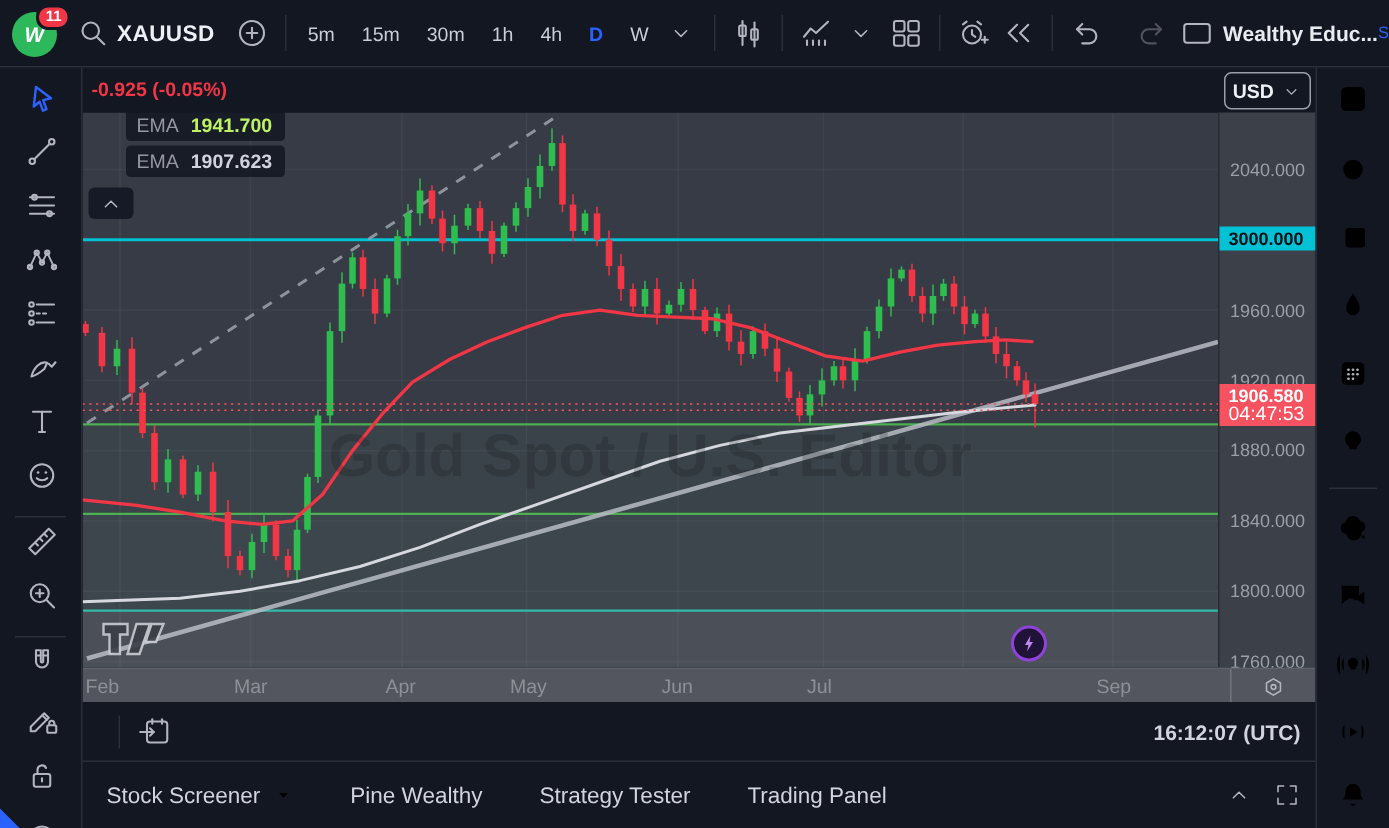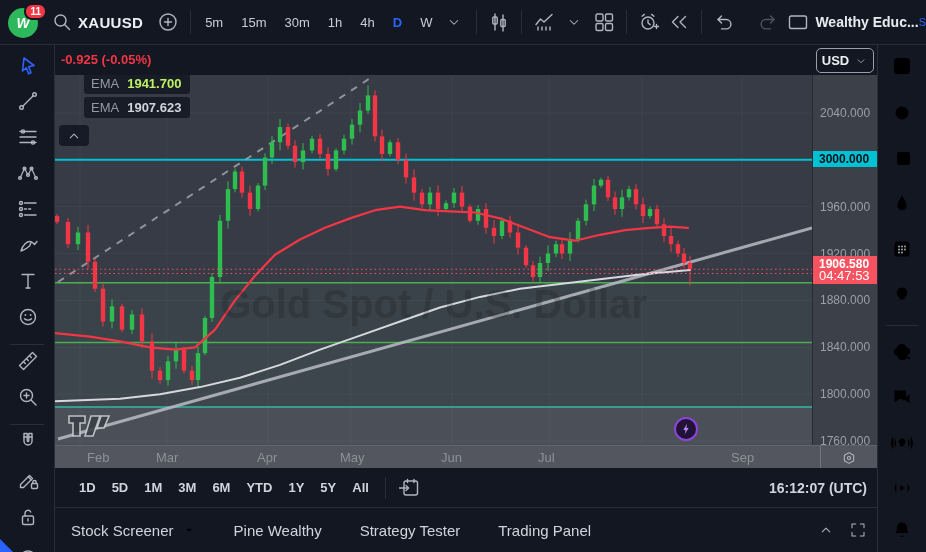--- a/index.html
+++ b/index.html
@@ -372,21 +372,21 @@
       <div class="tool" style="top: 490px;">
         <span class="ic" data-icon="partial">
           <svg viewBox="0 0 24 24">
             <circle cx="12" cy="22" r="8"></circle>
           </svg>
         </span>
       </div>
     </div>
 
   <div id="main">
-    <div id="watermark">Gold Spot / U.S. Dollar</div>
+    <div id="watermark">Gold Spot / U.S. Editor</div>
 
     <svg id="chart-svg" viewBox="0 0 757 370">
         <rect x="0" y="0" width="757" height="207.8467384420519" fill="#363b45"></rect>
         <rect x="0" y="207.8467384420519" width="757" height="59.75300823305889" fill="#3a4049"></rect>
         <rect x="0" y="267.5997466751108" width="757" height="64.43951868271051" fill="#3c434c"></rect>
         <rect x="0" y="332.0392653578213" width="757" height="37.96073464217869" fill="#4b4f58"></rect>
         <rect x="0" y="207.8467384420519" width="757" height="124.1925269157694" fill="rgba(76,175,80,0.035)"></rect>
         <line x1="25" y1="0" x2="25" y2="370" stroke="rgba(255,255,255,0.045)" stroke-width="1"></line>
         <line x1="112" y1="0" x2="112" y2="370" stroke="rgba(255,255,255,0.045)" stroke-width="1"></line>
         <line x1="213" y1="0" x2="213" y2="370" stroke="rgba(255,255,255,0.045)" stroke-width="1"></line>
@@ -639,42 +639,31 @@
 
     <div id="time-axis">
       <div id="axis-gear">
         <span class="ic sm" data-icon="gear">
             <svg viewBox="0 0 24 24">
               <path d="M12 4.8 l6.2 3.6 v7.2 L12 19.2 l-6.2-3.6 V8.4 Z"></path>
               <circle cx="12" cy="12" r="2.1"></circle>
             </svg>
           </span>
       </div>
-    <div class="month" style="left: 32px;">Feb</div>
+    <div class="month" style="left: 2px;">Feb</div>
         <div class="month" style="left: 101px;">Mar</div>
         <div class="month" style="left: 202px;">Apr</div>
         <div class="month" style="left: 285px;">May</div>
         <div class="month" style="left: 386px;">Jun</div>
         <div class="month" style="left: 483px;">Jul</div>
         <div class="month" style="left: 576px; margin-top: 15px;">Aug</div>
         <div class="month" style="left: 676px;">Sep</div>
       </div>
 
     <div id="range-bar">
-      <div id="range-items" style="display:flex;align-items:center;">
-          <div class="range-item">1D</div>
-          <div class="range-item">5D</div>
-          <div class="range-item">1M</div>
-          <div class="range-item">3M</div>
-          <div class="range-item">6M</div>
-          <div class="range-item">YTD</div>
-          <div class="range-item">1Y</div>
-          <div class="range-item">5Y</div>
-          <div class="range-item">All</div>
-        </div>
       <div id="range-div"></div>
       <div class="tb-btn">
         <span class="ic" data-icon="calgo">
             <svg viewBox="0 0 24 24">
               <rect x="7" y="5" width="13.5" height="14" rx="2"></rect>
               <line x1="10.5" y1="3.5" x2="10.5" y2="6.5"></line>
               <line x1="17" y1="3.5" x2="17" y2="6.5"></line>
               <line x1="2.5" y1="12" x2="11.5" y2="12"></line>
               <polyline points="9,9.5 11.5,12 9,14.5"></polyline>
             </svg>

